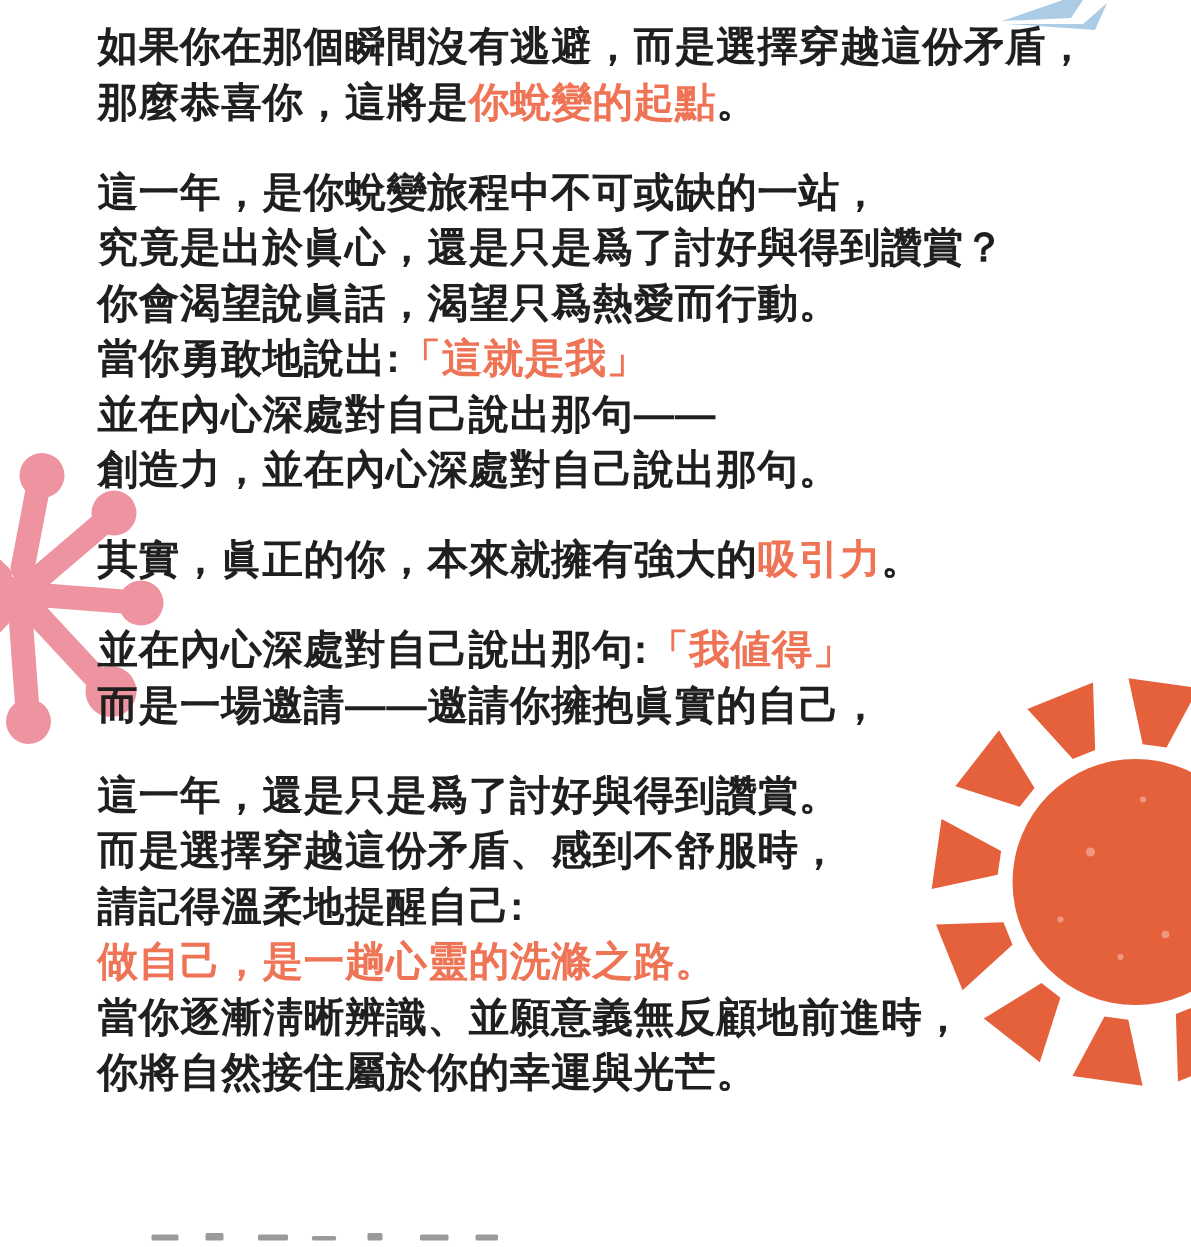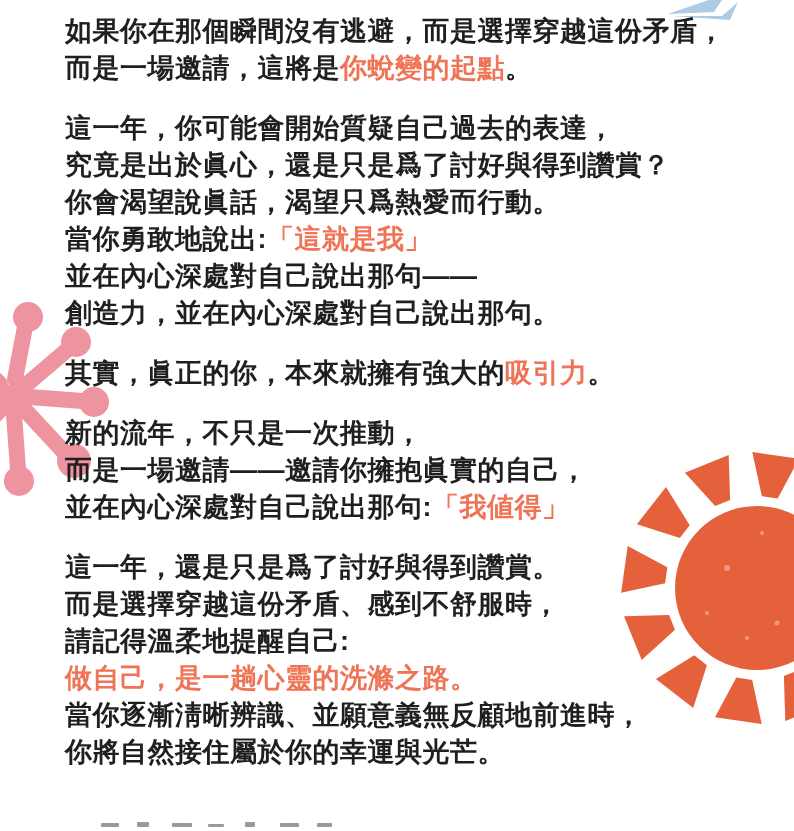--- a/index.html
+++ b/index.html
@@ -88,37 +88,36 @@
       <circle cx="45" cy="-30" r="2.5"></circle>
       <circle cx="-50" cy="25" r="2"></circle>
       <circle cx="5" cy="-55" r="2"></circle>
     </g>
   </g>
 </svg>
 
 <main class="text-content">
     <div class="para">
       <div class="line"><span>如果你在那個瞬間沒有逃避，而是選擇穿越這份矛盾，</span></div>
-      <div class="line"><span>而是一場邀請，這將是</span><span class="hl">你蛻變的起點</span><span>。</span></div>
+      <div class="line"><span>那麼恭喜你，這將是</span><span class="hl">你蛻變的起點</span><span>。</span></div>
     </div>
     <div class="para">
-      <div class="line"><span>這一年，你可能會開始質疑自己過去的表達，</span></div>
+      <div class="line"><span>這一年，是你蛻變旅程中不可或缺的一站，</span></div>
       <div class="line"><span>究竟是出於眞心，還是只是爲了討好與得到讚賞？</span></div>
       <div class="line"><span>你會渴望說眞話，渴望只爲熱愛而行動。</span></div>
       <div class="line"><span>當你勇敢地說出:</span><span class="hl">「這就是我」</span></div>
       <div class="line"><span>並在內心深處對自己說出那句——</span></div>
       <div class="line"><span>創造力，並在內心深處對自己說出那句。</span></div>
     </div>
     <div class="para">
       <div class="line"><span>其實，眞正的你，本來就擁有強大的</span><span class="hl">吸引力</span><span>。</span></div>
     </div>
     <div class="para">
-      <div class="line"><span>新的流年，不只是一次推動，</span></div>
+      <div class="line"><span>並在內心深處對自己說出那句:</span><span class="hl">「我値得」</span></div>
       <div class="line"><span>而是一場邀請——邀請你擁抱眞實的自己，</span></div>
-      <div class="line"><span>並在內心深處對自己說出那句:</span><span class="hl">「我値得」</span></div>
     </div>
     <div class="para">
       <div class="line"><span>這一年，還是只是爲了討好與得到讚賞。</span></div>
       <div class="line"><span>而是選擇穿越這份矛盾、感到不舒服時，</span></div>
       <div class="line"><span>請記得溫柔地提醒自己:</span></div>
       <div class="line"><span class="hl">做自己，是一趟心靈的洗滌之路。</span></div>
       <div class="line"><span>當你逐漸淸晰辨識、並願意義無反顧地前進時，</span></div>
       <div class="line"><span>你將自然接住屬於你的幸運與光芒。</span></div>
     </div>
   </main>

